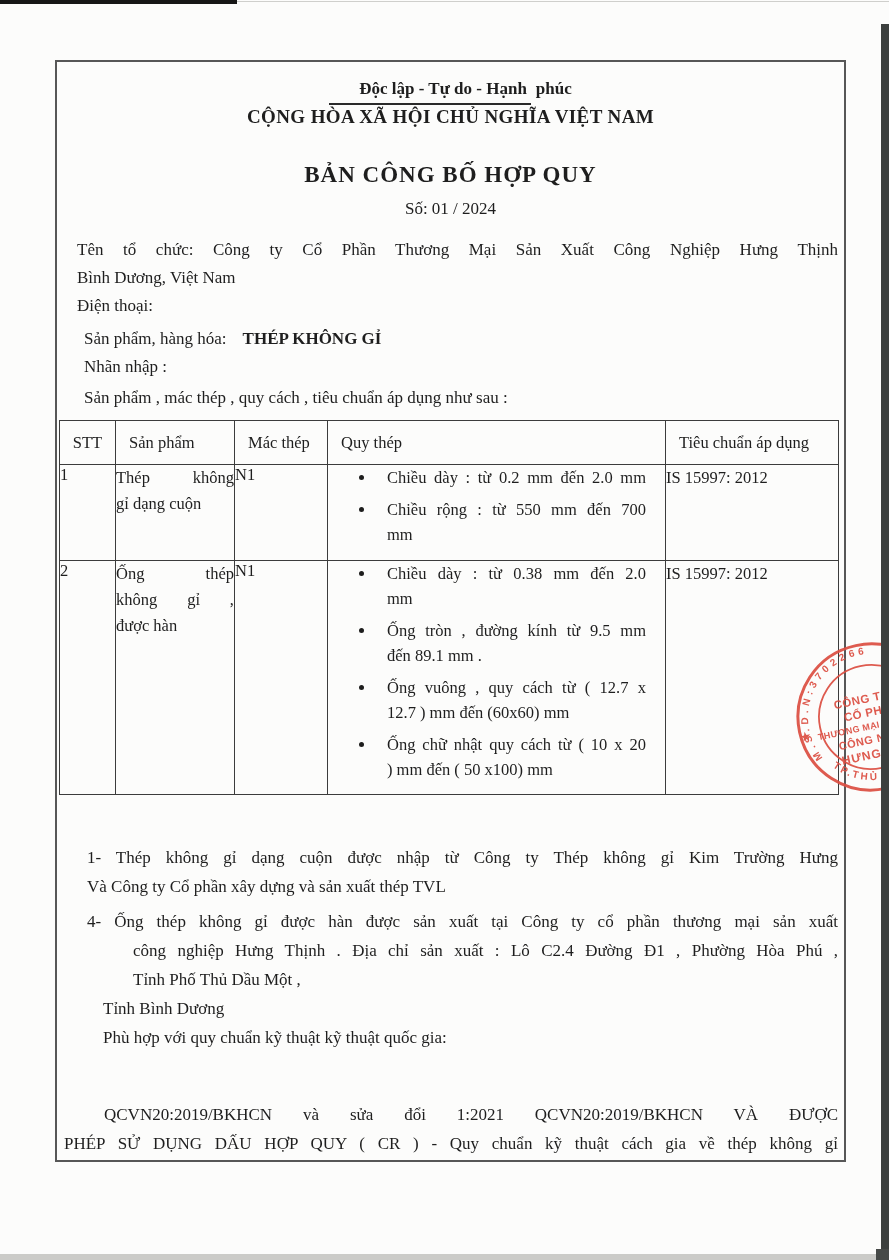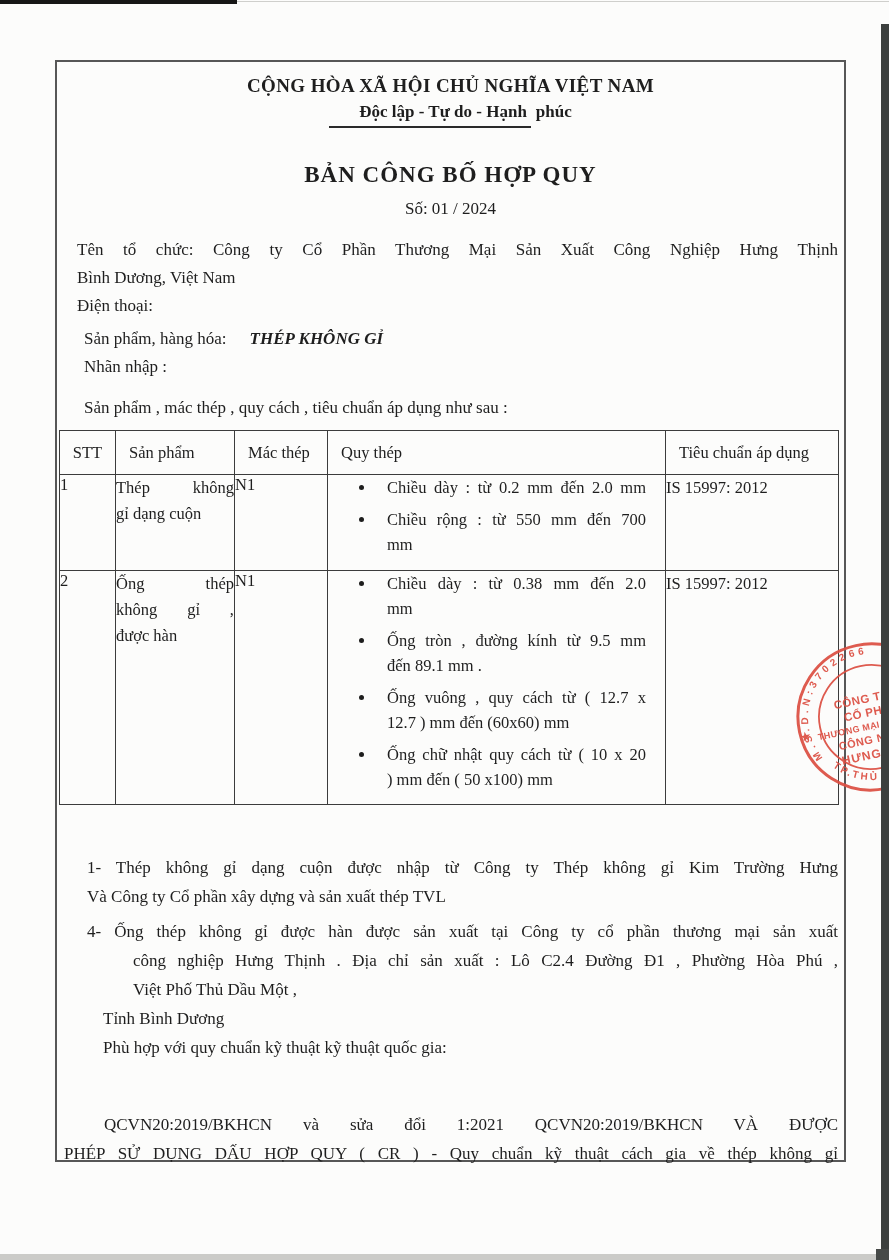--- a/index.html
+++ b/index.html
@@ -33,21 +33,21 @@
   .motto .tail{margin-left:5px;}
   .doc-title{font-size:23px;font-weight:bold;letter-spacing:1px;margin-top:33px;line-height:28px;}
   .doc-no{font-size:17px;margin-top:8px;line-height:24px;}
 
   .info{margin:15px 6px 0 20px;font-size:17px;}
   .info .ln{line-height:28px;}
   .jl{text-align:justify;text-align-last:justify;}
   .ind7{margin-left:7px;}
   .gap5{margin-top:5px;}
   .bold{font-weight:bold;}
-  .lbl-gap{margin-left:23px;font-style:italic;}
+  .lbl-gap{margin-left:16px;}
 
   
   table.spec-table{
     border-collapse:collapse;table-layout:fixed;
     margin:8px 0 0 2px;width:779px;
     font-size:16.5px;
   }
   table.spec-table td,table.spec-table th{
     border:1.5px solid #3c3c3c;vertical-align:top;
     padding:0;font-weight:normal;text-align:left;
@@ -78,37 +78,37 @@
     position:absolute;left:771px;top:617px;width:200px;height:200px;
     transform:rotate(-12deg);z-index:6;opacity:.93;
   }
   .stamp text{fill:#dc4f43;font-family:"Liberation Sans","DejaVu Sans",sans-serif;font-weight:bold;}
 </style>
 </head>
 <body>
 
 <div class="frame">
 
-  <div class="center nat-title">CỘNG HÒA XÃ HỘI CHỦ NGHĨA VIỆT NAM</div>
   <div class="center motto">
     <span class="u">Độc lập - Tự do - Hạnh</span><span class="tail">phúc</span>
   </div>
+  <div class="center nat-title">CỘNG HÒA XÃ HỘI CHỦ NGHĨA VIỆT NAM</div>
 
   <div class="center doc-title">BẢN CÔNG BỐ HỢP QUY</div>
   <div class="center doc-no">Số: 01 / 2024</div>
 
   <div class="info">
     <div class="ln jl">Tên tổ chức: Công ty Cổ Phần Thương Mại Sản Xuất Công Nghiệp Hưng Thịnh</div>
     <div class="ln">Bình Dương, Việt Nam</div>
     <div class="ln">Điện thoại:</div>
     <div class="ln ind7 gap5">
       <span>Sản phẩm, hàng hóa:</span><span class="bold lbl-gap">THÉP KHÔNG GỈ</span>
     </div>
     <div class="ln ind7">Nhãn nhập :</div>
-    <div class="ln ind7" style="margin-top:13px">Sản phẩm , mác thép , quy cách , tiêu chuẩn áp dụng như sau :</div>
+    <div class="ln ind7" style="margin-top:3px">Sản phẩm , mác thép , quy cách , tiêu chuẩn áp dụng như sau :</div>
   </div>
 
   <table class="spec-table">
     <colgroup>
       <col style="width:56px">
         <col style="width:119px">
         <col style="width:93px">
         <col style="width:338px">
         <col style="width:173px">
     </colgroup>
@@ -185,21 +185,21 @@
       <td class="c-std">IS 15997: 2012</td>
     </tr>
   </tbody>
     </table>
 
   <div class="notes">
     <div class="ln jl">1- Thép không gỉ dạng cuộn được nhập từ Công ty Thép không gỉ Kim Trường Hưng</div>
     <div class="ln">Và Công ty Cổ phần xây dựng và sản xuất thép TVL</div>
     <div class="ln jl mt6">4- Ống thép không gỉ được hàn được sản xuất tại Công ty cổ phần thương mại sản xuất</div>
     <div class="ln jl hang">công nghiệp Hưng Thịnh . Địa chỉ sản xuất : Lô C2.4 Đường Đ1 , Phường Hòa Phú ,</div>
-    <div class="ln hang">Việt Phố Thủ Dầu Một ,</div>
+    <div class="ln hang">Tỉnh Phố Thủ Dầu Một ,</div>
     <div class="ln ind16">Tỉnh Bình Dương</div>
     <div class="ln ind16">Phù hợp với quy chuẩn kỹ thuật kỹ thuật quốc gia:</div>
     <div class="reg">
       <div class="ln jl first">QCVN20:2019/BKHCN và sửa đổi 1:2021 QCVN20:2019/BKHCN VÀ ĐƯỢC</div>
       <div class="ln jl">PHÉP SỬ DỤNG DẤU HỢP QUY ( CR ) - Quy chuẩn kỹ thuật cách gia về thép không gỉ</div>
     </div>
   </div>
 
 </div>
 

